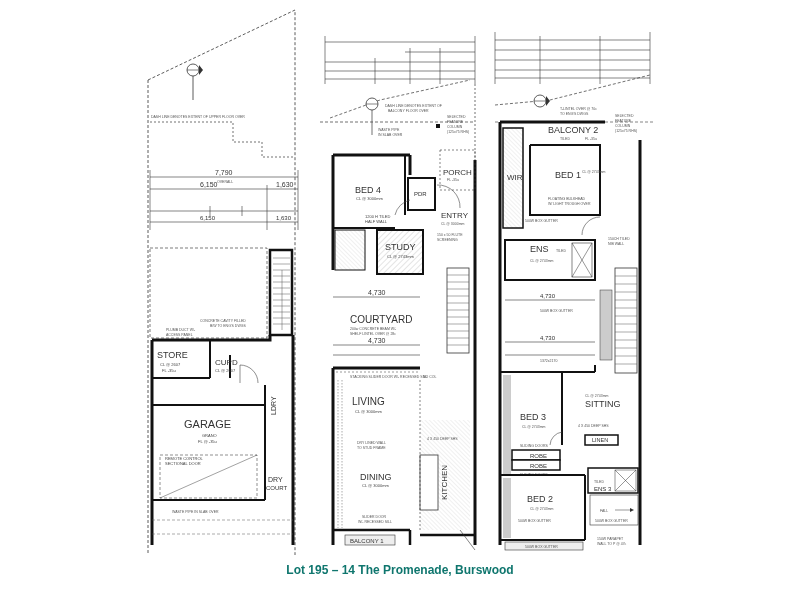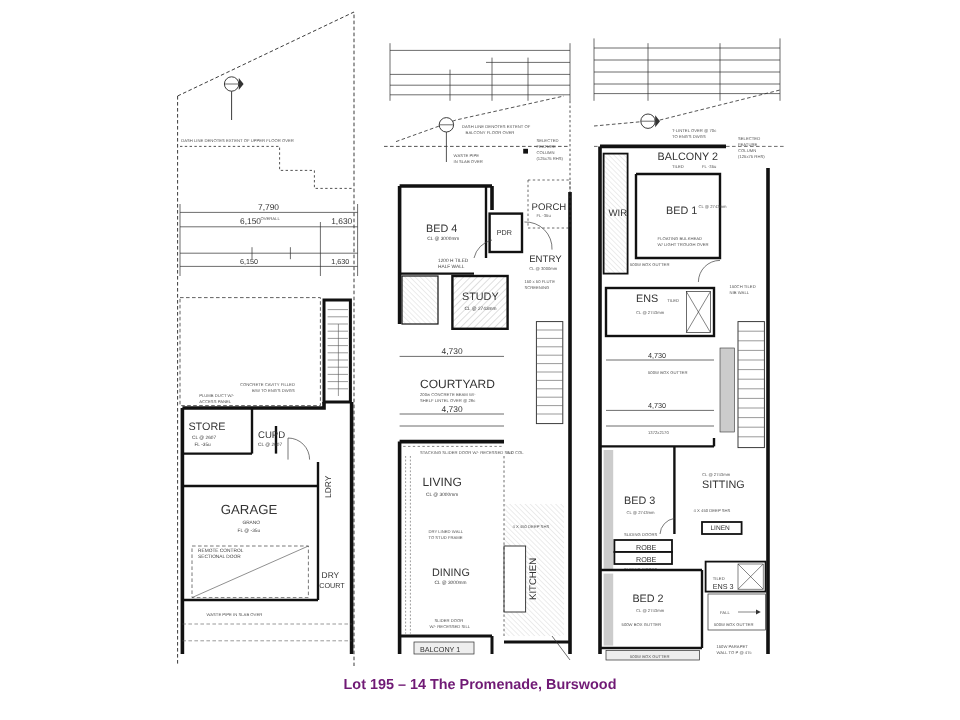--- a/index.html
+++ b/index.html
@@ -1,21 +1,21 @@
 <!DOCTYPE html>
 <html><head>
 <meta charset="utf-8">
 <style>
   html, body { margin:0; padding:0; }
   body { width:800px; height:600px; background:#ffffff; position:relative; overflow:hidden; font-family:"Liberation Sans", sans-serif; color:#222; }
   svg { position:absolute; left:0; top:0; }
   .lbl { font-family:"Liberation Sans", sans-serif; fill:#333; }
   .small { font-size:4px; fill:#444; }
   .tiny { font-size:3.5px; fill:#555; }
-  .caption { position:absolute; left:0; width:800px; top:563px; text-align:center; font-family:"Liberation Sans", sans-serif; font-weight:bold; font-size:12px; color:#701a75; }
+  .caption { position:absolute; left:0; width:800px; top:563px; text-align:center; font-family:"Liberation Sans", sans-serif; font-weight:bold; font-size:12px; color:#0f766e; }
 </style>
 </head>
 <body>
 
 <svg width="800" height="600" viewBox="0 0 800 600">
   <defs>
     <pattern id="hatch" patternUnits="userSpaceOnUse" width="4" height="4" patternTransform="rotate(45)">
       <line x1="0" y1="0" x2="0" y2="4" stroke="#bbb" stroke-width="0.8"></line>
     </pattern>
     <pattern id="hatch2" patternUnits="userSpaceOnUse" width="3" height="3" patternTransform="rotate(-45)">

